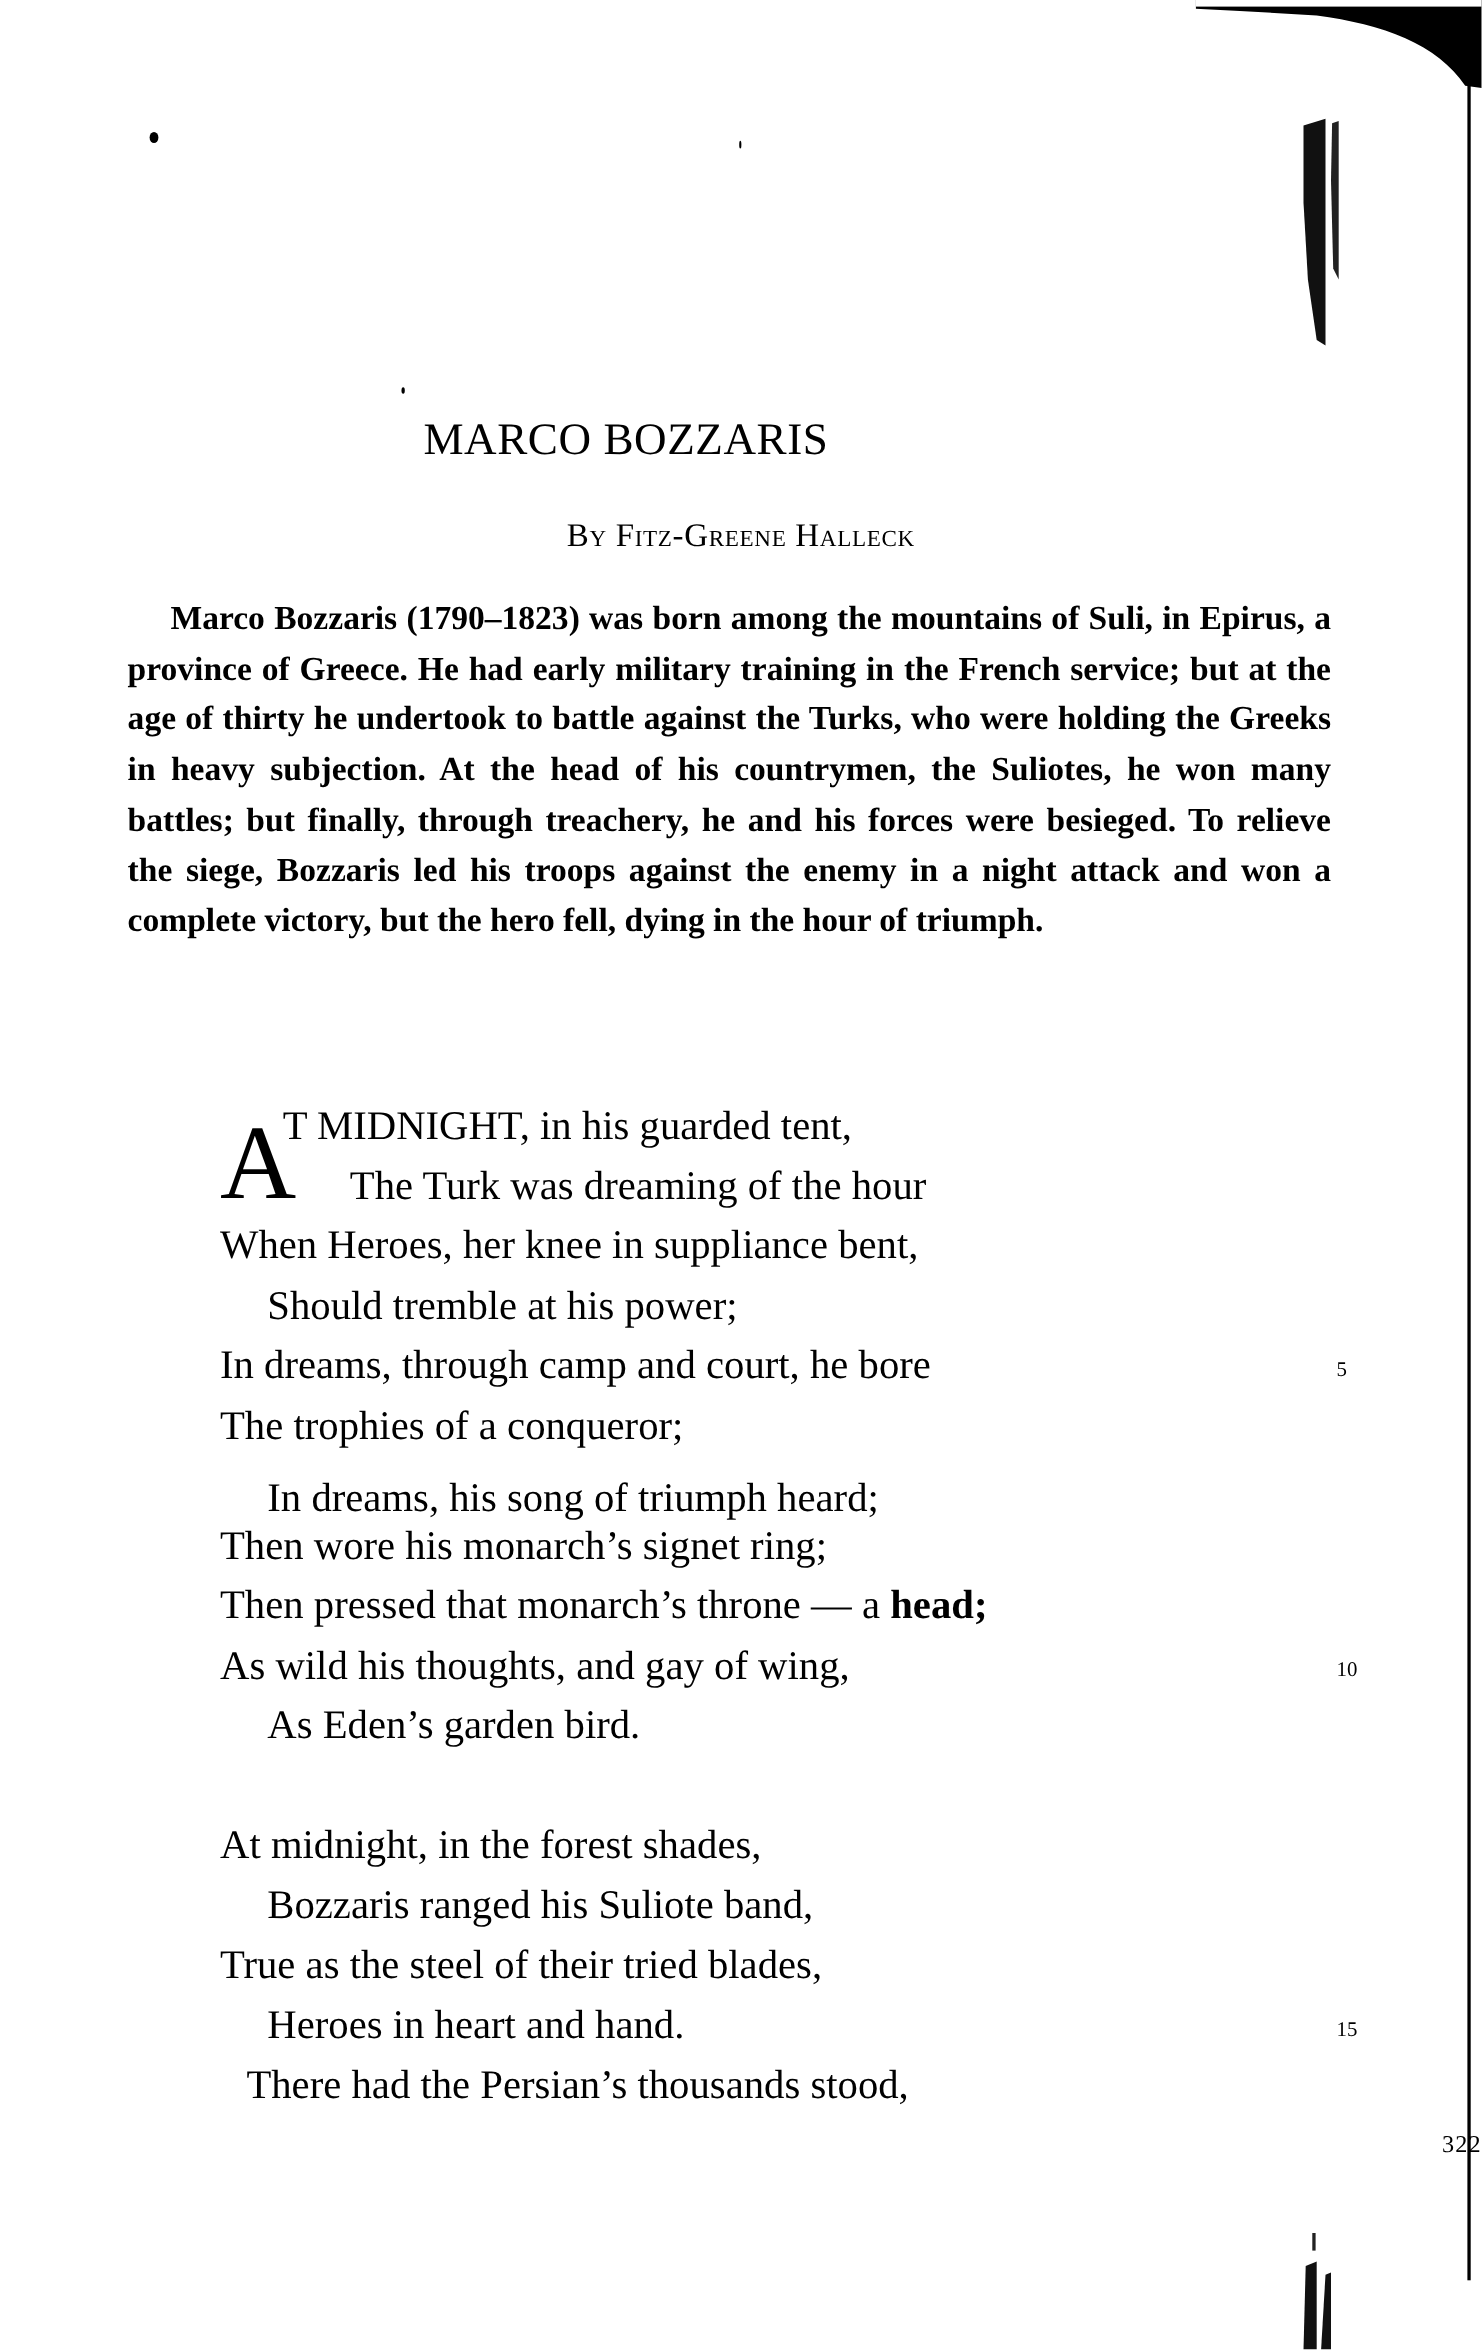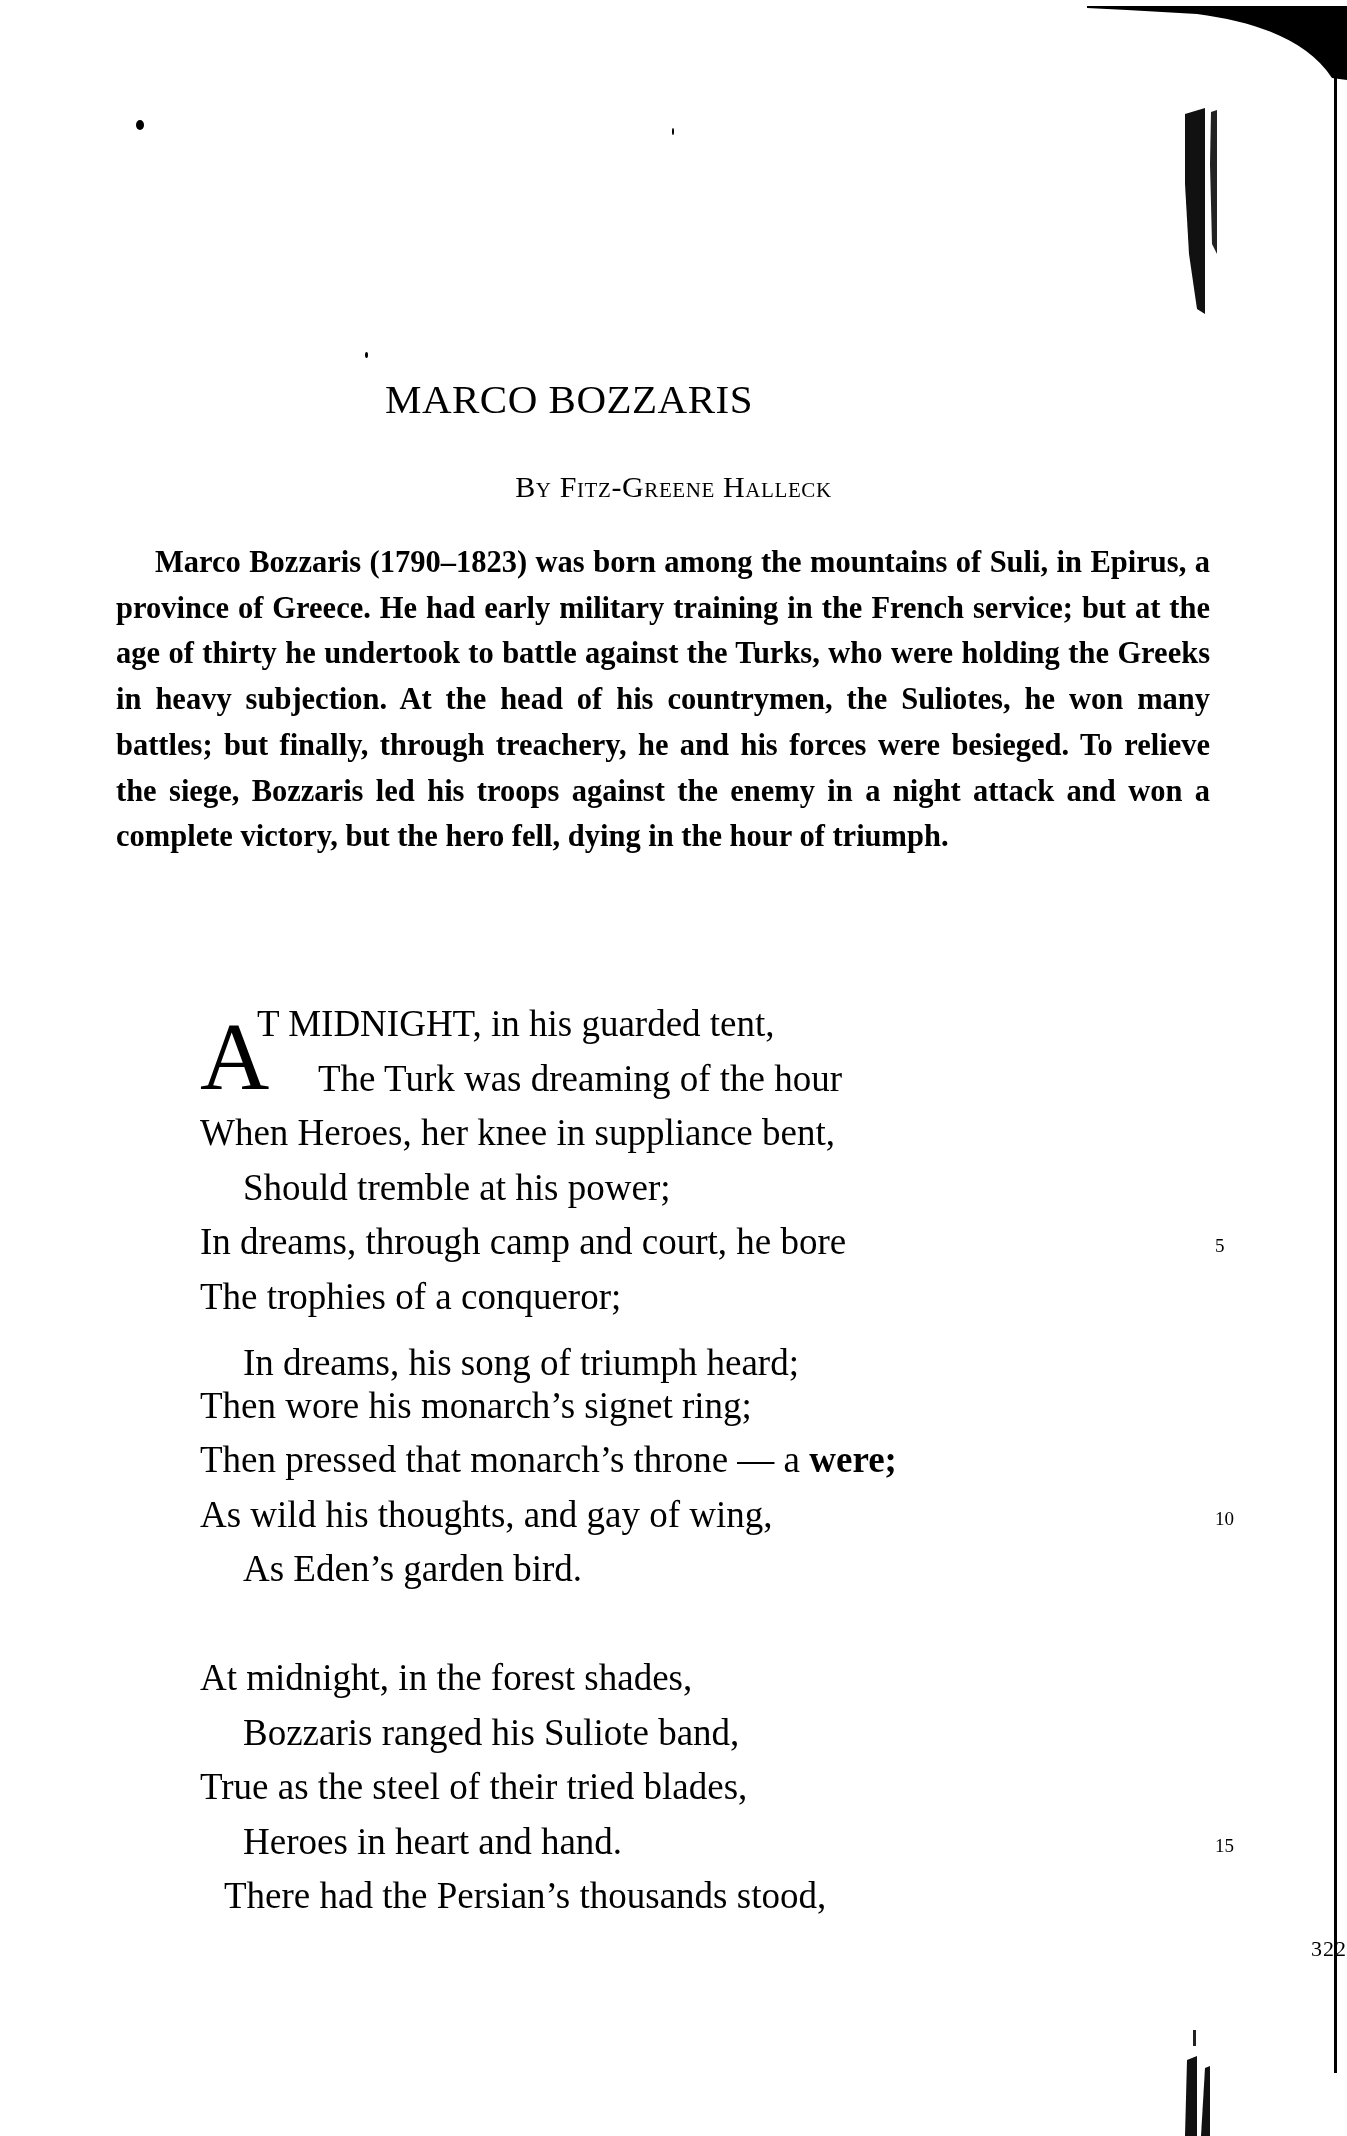--- a/index.html
+++ b/index.html
@@ -83,21 +83,21 @@
   <div class="dropcap">A</div>
 <div class="line drop-first" style="top: 1001px;"><span>T MIDNIGHT, in his guarded tent,</span></div>
     <div class="line drop-second" style="top: 1055.5px;"><span>The Turk was dreaming of the hour</span></div>
     <div class="line flush" style="top: 1110px;"><span>When Heroes, her knee in suppliance bent,</span></div>
     <div class="line indent" style="top: 1164.5px;"><span>Should tremble at his power;</span></div>
     <div class="line flush" style="top: 1219px;"><span>In dreams, through camp and court, he bore</span></div>
     <div class="lineno" style="top: 1235px;">5</div>
     <div class="line flush" style="top: 1273.5px;"><span>The trophies of a conqueror;</span></div>
     <div class="line indent" style="top: 1340px; font-family: Liberation Serif, serif;"><span>In dreams, his song of triumph heard;</span></div>
     <div class="line flush" style="top: 1382.5px; text-align: center;"><span>Then wore his monarch’s signet ring;</span></div>
-    <div class="line flush" style="top: 1437px;"><span>Then pressed that monarch’s throne — a </span><span class="bold">were;</span></div>
+    <div class="line flush" style="top: 1437px;"><span>Then pressed that monarch’s throne — a </span><span class="bold">head;</span></div>
     <div class="line flush" style="top: 1491.5px;"><span>As wild his thoughts, and gay of wing,</span></div>
     <div class="lineno" style="top: 1507.5px;">10</div>
     <div class="line indent" style="top: 1546px;"><span>As Eden’s garden bird.</span></div>
     <div class="line flush" style="top: 1655px;"><span>At midnight, in the forest shades,</span></div>
     <div class="line indent" style="top: 1709.5px;"><span>Bozzaris ranged his Suliote band,</span></div>
     <div class="line flush" style="top: 1764px;"><span>True as the steel of their tried blades,</span></div>
     <div class="line indent" style="top: 1818.5px;"><span>Heroes in heart and hand.</span></div>
     <div class="lineno" style="top: 1834.5px;">15</div>
     <div class="line flush" style="top: 1873px; margin-left: 24px;"><span>There had the Persian’s thousands stood,</span></div>
   </div>

